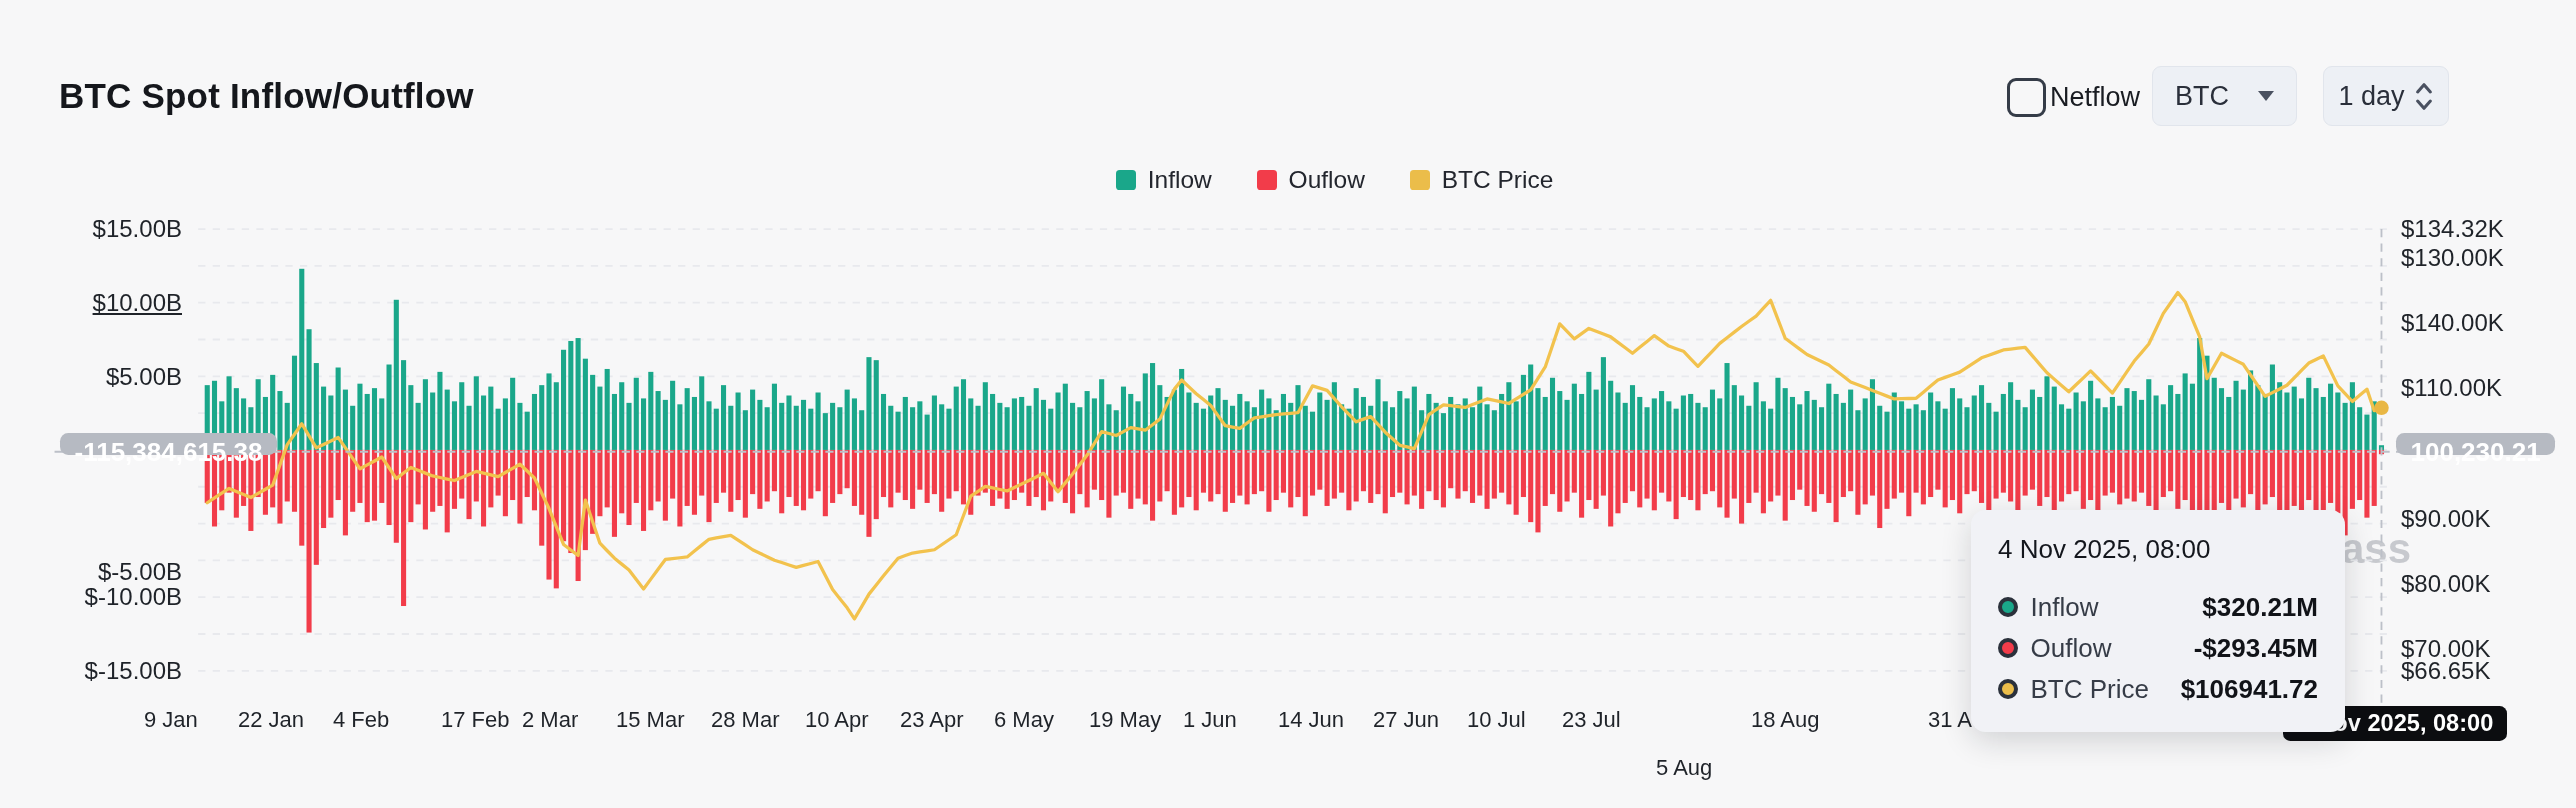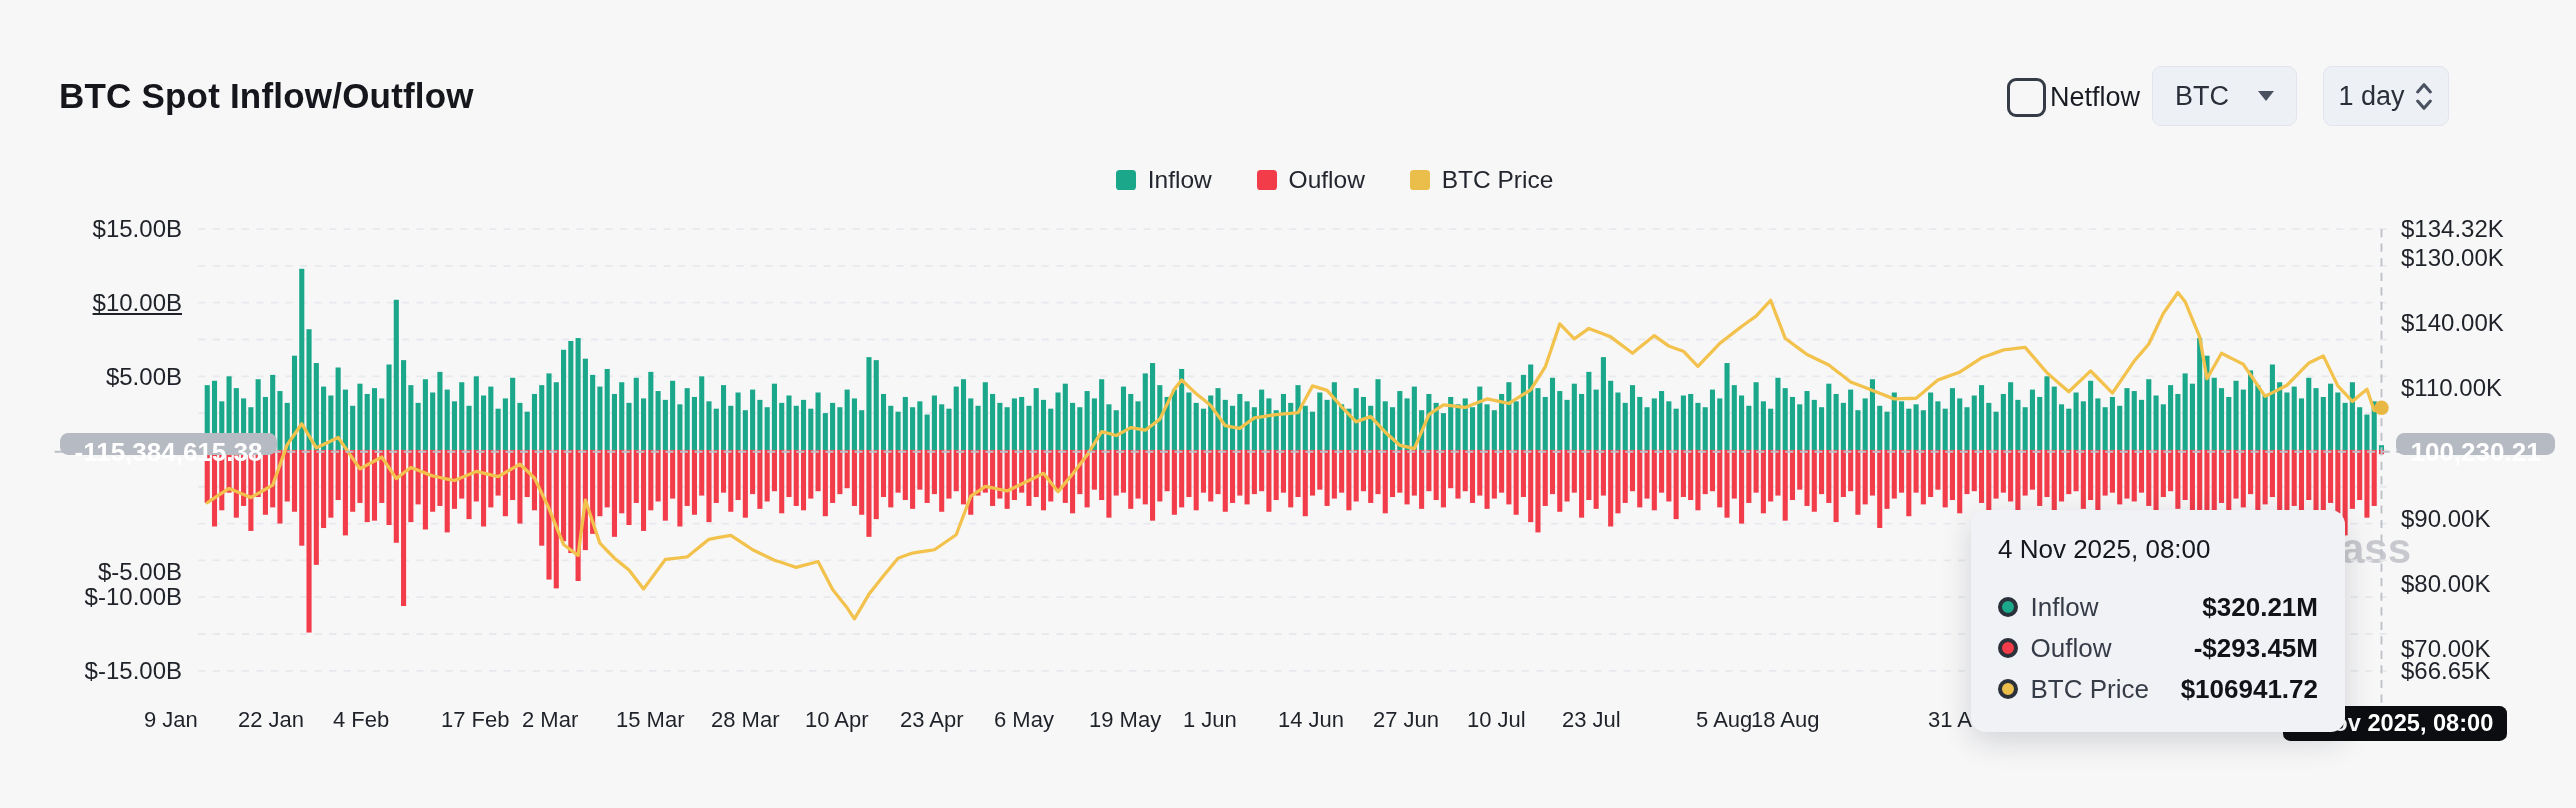--- a/index.html
+++ b/index.html
@@ -739,21 +739,21 @@
     <div class="xtick" style="left: 711px;">28 Mar</div>
     <div class="xtick" style="left: 805px;">10 Apr</div>
     <div class="xtick" style="left: 900px;">23 Apr</div>
     <div class="xtick" style="left: 994px;">6 May</div>
     <div class="xtick" style="left: 1089px;">19 May</div>
     <div class="xtick" style="left: 1183px;">1 Jun</div>
     <div class="xtick" style="left: 1278px;">14 Jun</div>
     <div class="xtick" style="left: 1373px;">27 Jun</div>
     <div class="xtick" style="left: 1467px;">10 Jul</div>
     <div class="xtick" style="left: 1562px;">23 Jul</div>
-    <div class="xtick" style="left: 1696px;">5 Aug</div>
+    <div class="xtick" style="left: 1656px; margin-top: 48px;">5 Aug</div>
     <div class="xtick" style="left: 1751px;">18 Aug</div>
     <div class="xtick" style="left: 1928px;">31 Aug</div>
   </div>
 
 <div class="axis-badge" id="badge-left">-115,384,615.38</div>
 <div class="axis-badge" id="badge-right">100,230.21</div>
 <div id="badge-date">4 Nov 2025, 08:00</div>
 
 <div class="abs" id="tooltip">
   <div class="tt-title">4 Nov 2025, 08:00</div>

